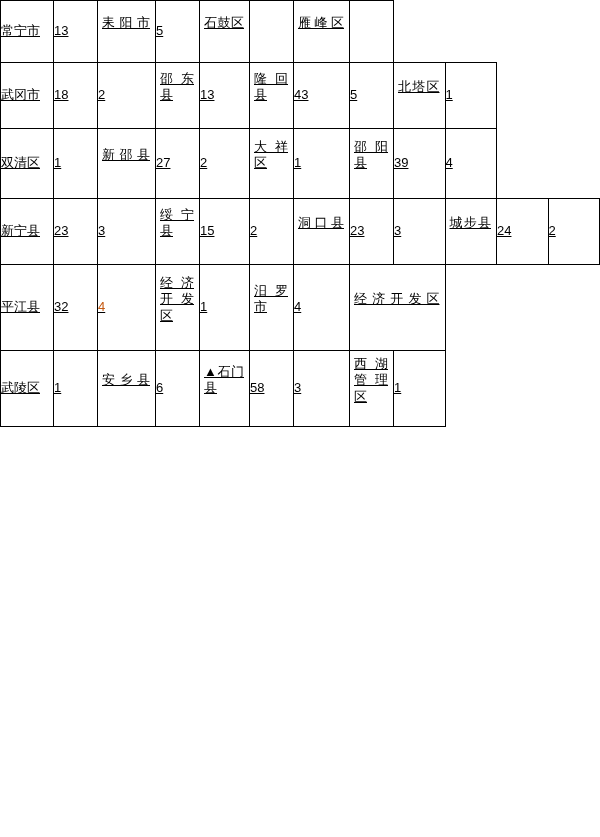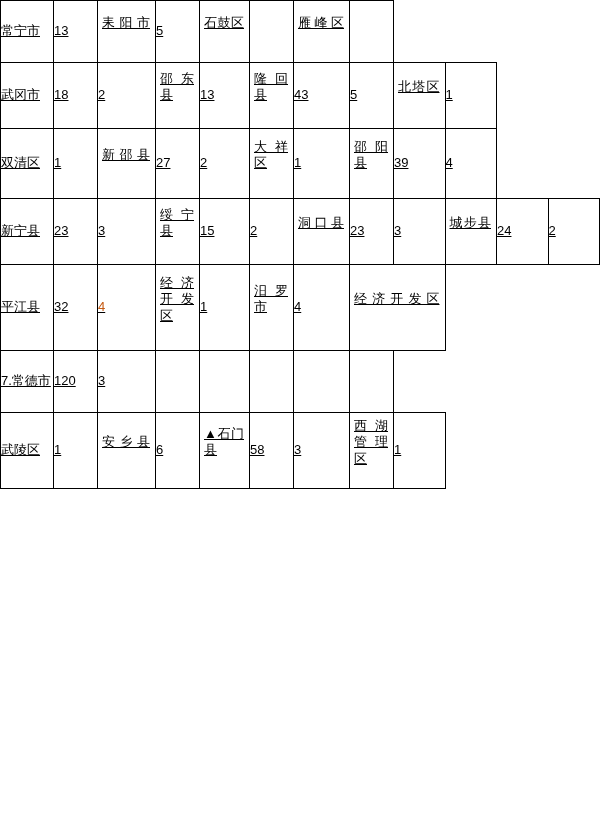--- a/index.html
+++ b/index.html
@@ -233,36 +233,20 @@
         </td>
     <td class="val-cell">
           <span class="plain">4</span>
         </td>
     <td class="name-cell" colspan="2">
           <span class="dist">经济开发区</span>
         </td>
   </tr>
 
 
-  <tr style="height:62px">
-    <td class="name-cell">
-          <span class="plain">7.常德市</span>
-        </td>
-    <td class="val-cell">
-          <span class="plain">120</span>
-        </td>
-    <td class="val-cell">
-          <span class="plain">3</span>
-        </td>
-    <td class="empty"></td>
-    <td class="empty"></td>
-    <td class="empty"></td>
-    <td class="empty"></td>
-    <td class="empty"></td>
-  </tr>
 
   <tr style="height:76px">
     <td class="name-cell">
           <span class="plain">武陵区</span>
         </td>
     <td class="val-cell">
           <span class="plain">1</span>
         </td>
     <td class="name-cell">
           <span class="dist">安乡县</span>

